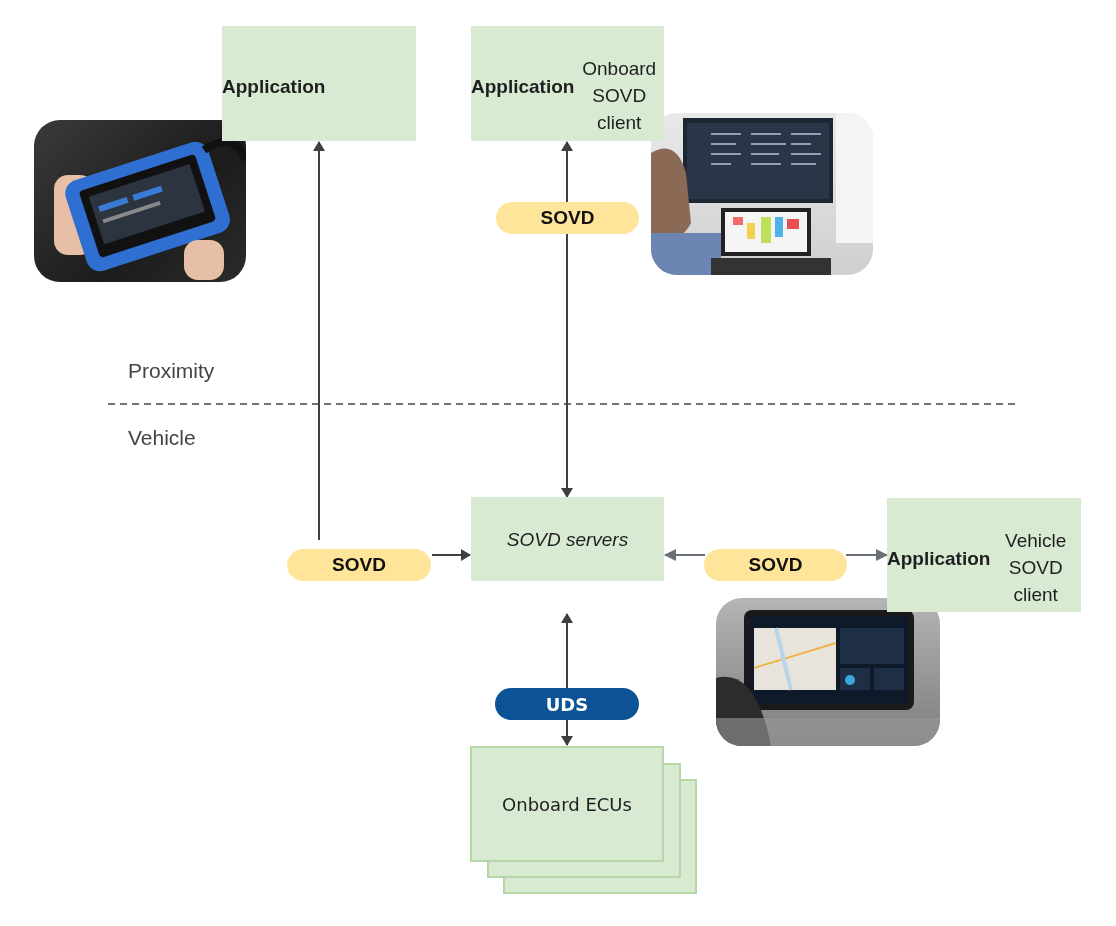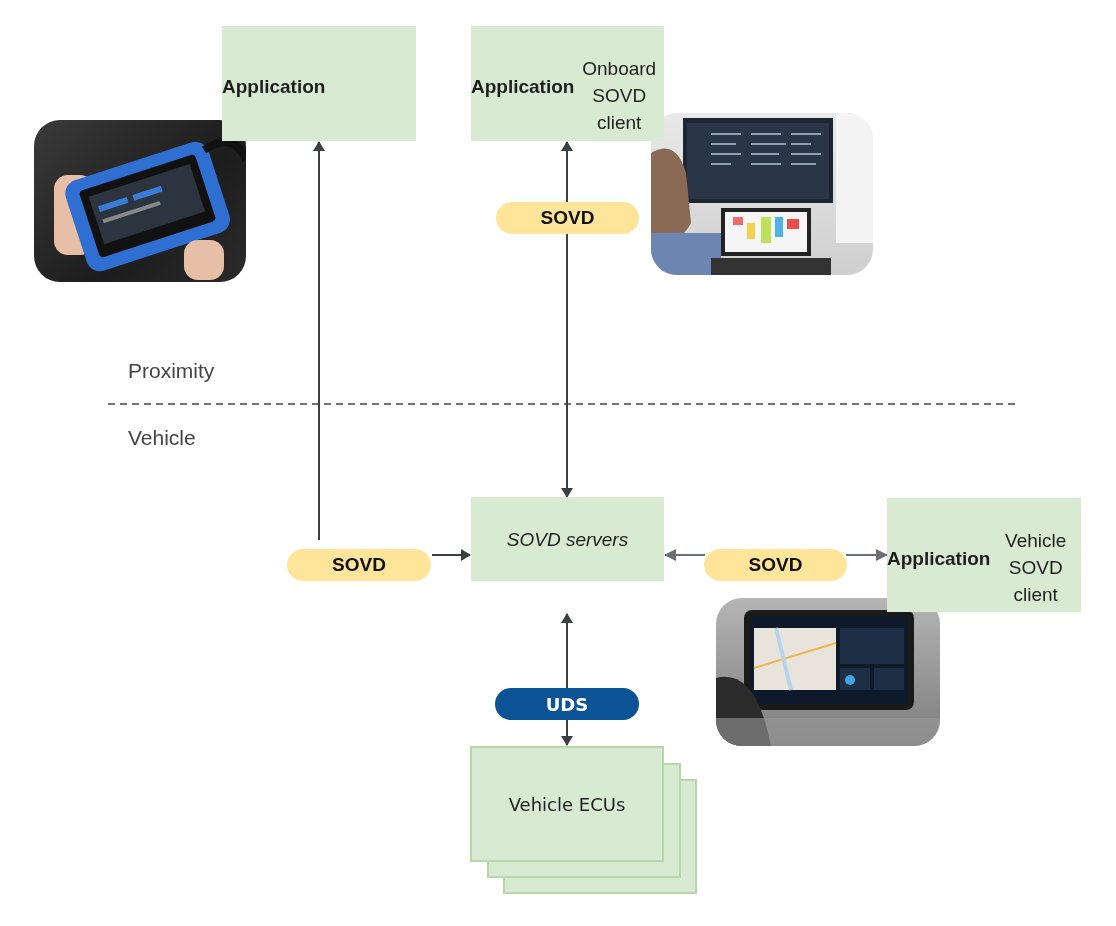--- a/index.html
+++ b/index.html
@@ -137,19 +137,19 @@
   </div>
 </div>
 
 <div class="box" style="left:471px;top:497px;width:193px;height:84px;justify-content:center;font-style:italic;">
   <div>SOVD servers</div>
 </div>
 
 <div class="ecu" style="left:503px;top:779px;width:194px;height:115px;"></div>
 <div class="ecu" style="left:487px;top:763px;width:194px;height:115px;"></div>
 <div class="ecu" style="left:470px;top:746px;width:194px;height:116px;">
-  <div class="ecu-label">Vehicle ECUs</div>
+  <div class="ecu-label">Onboard ECUs</div>
 </div>
 
 <div class="pill sovd" style="left:496px;top:192px;width:143px;height:32px;">SOVD</div>
 <div class="pill sovd" style="left:287px;top:539px;width:144px;height:32px;">SOVD</div>
 <div class="pill sovd" style="left:704px;top:539px;width:143px;height:32px;">SOVD</div>
 <div class="pill uds" style="left:495px;top:664px;width:144px;height:32px;margin-top:24px;">UDS</div>
 
 </body></html>

